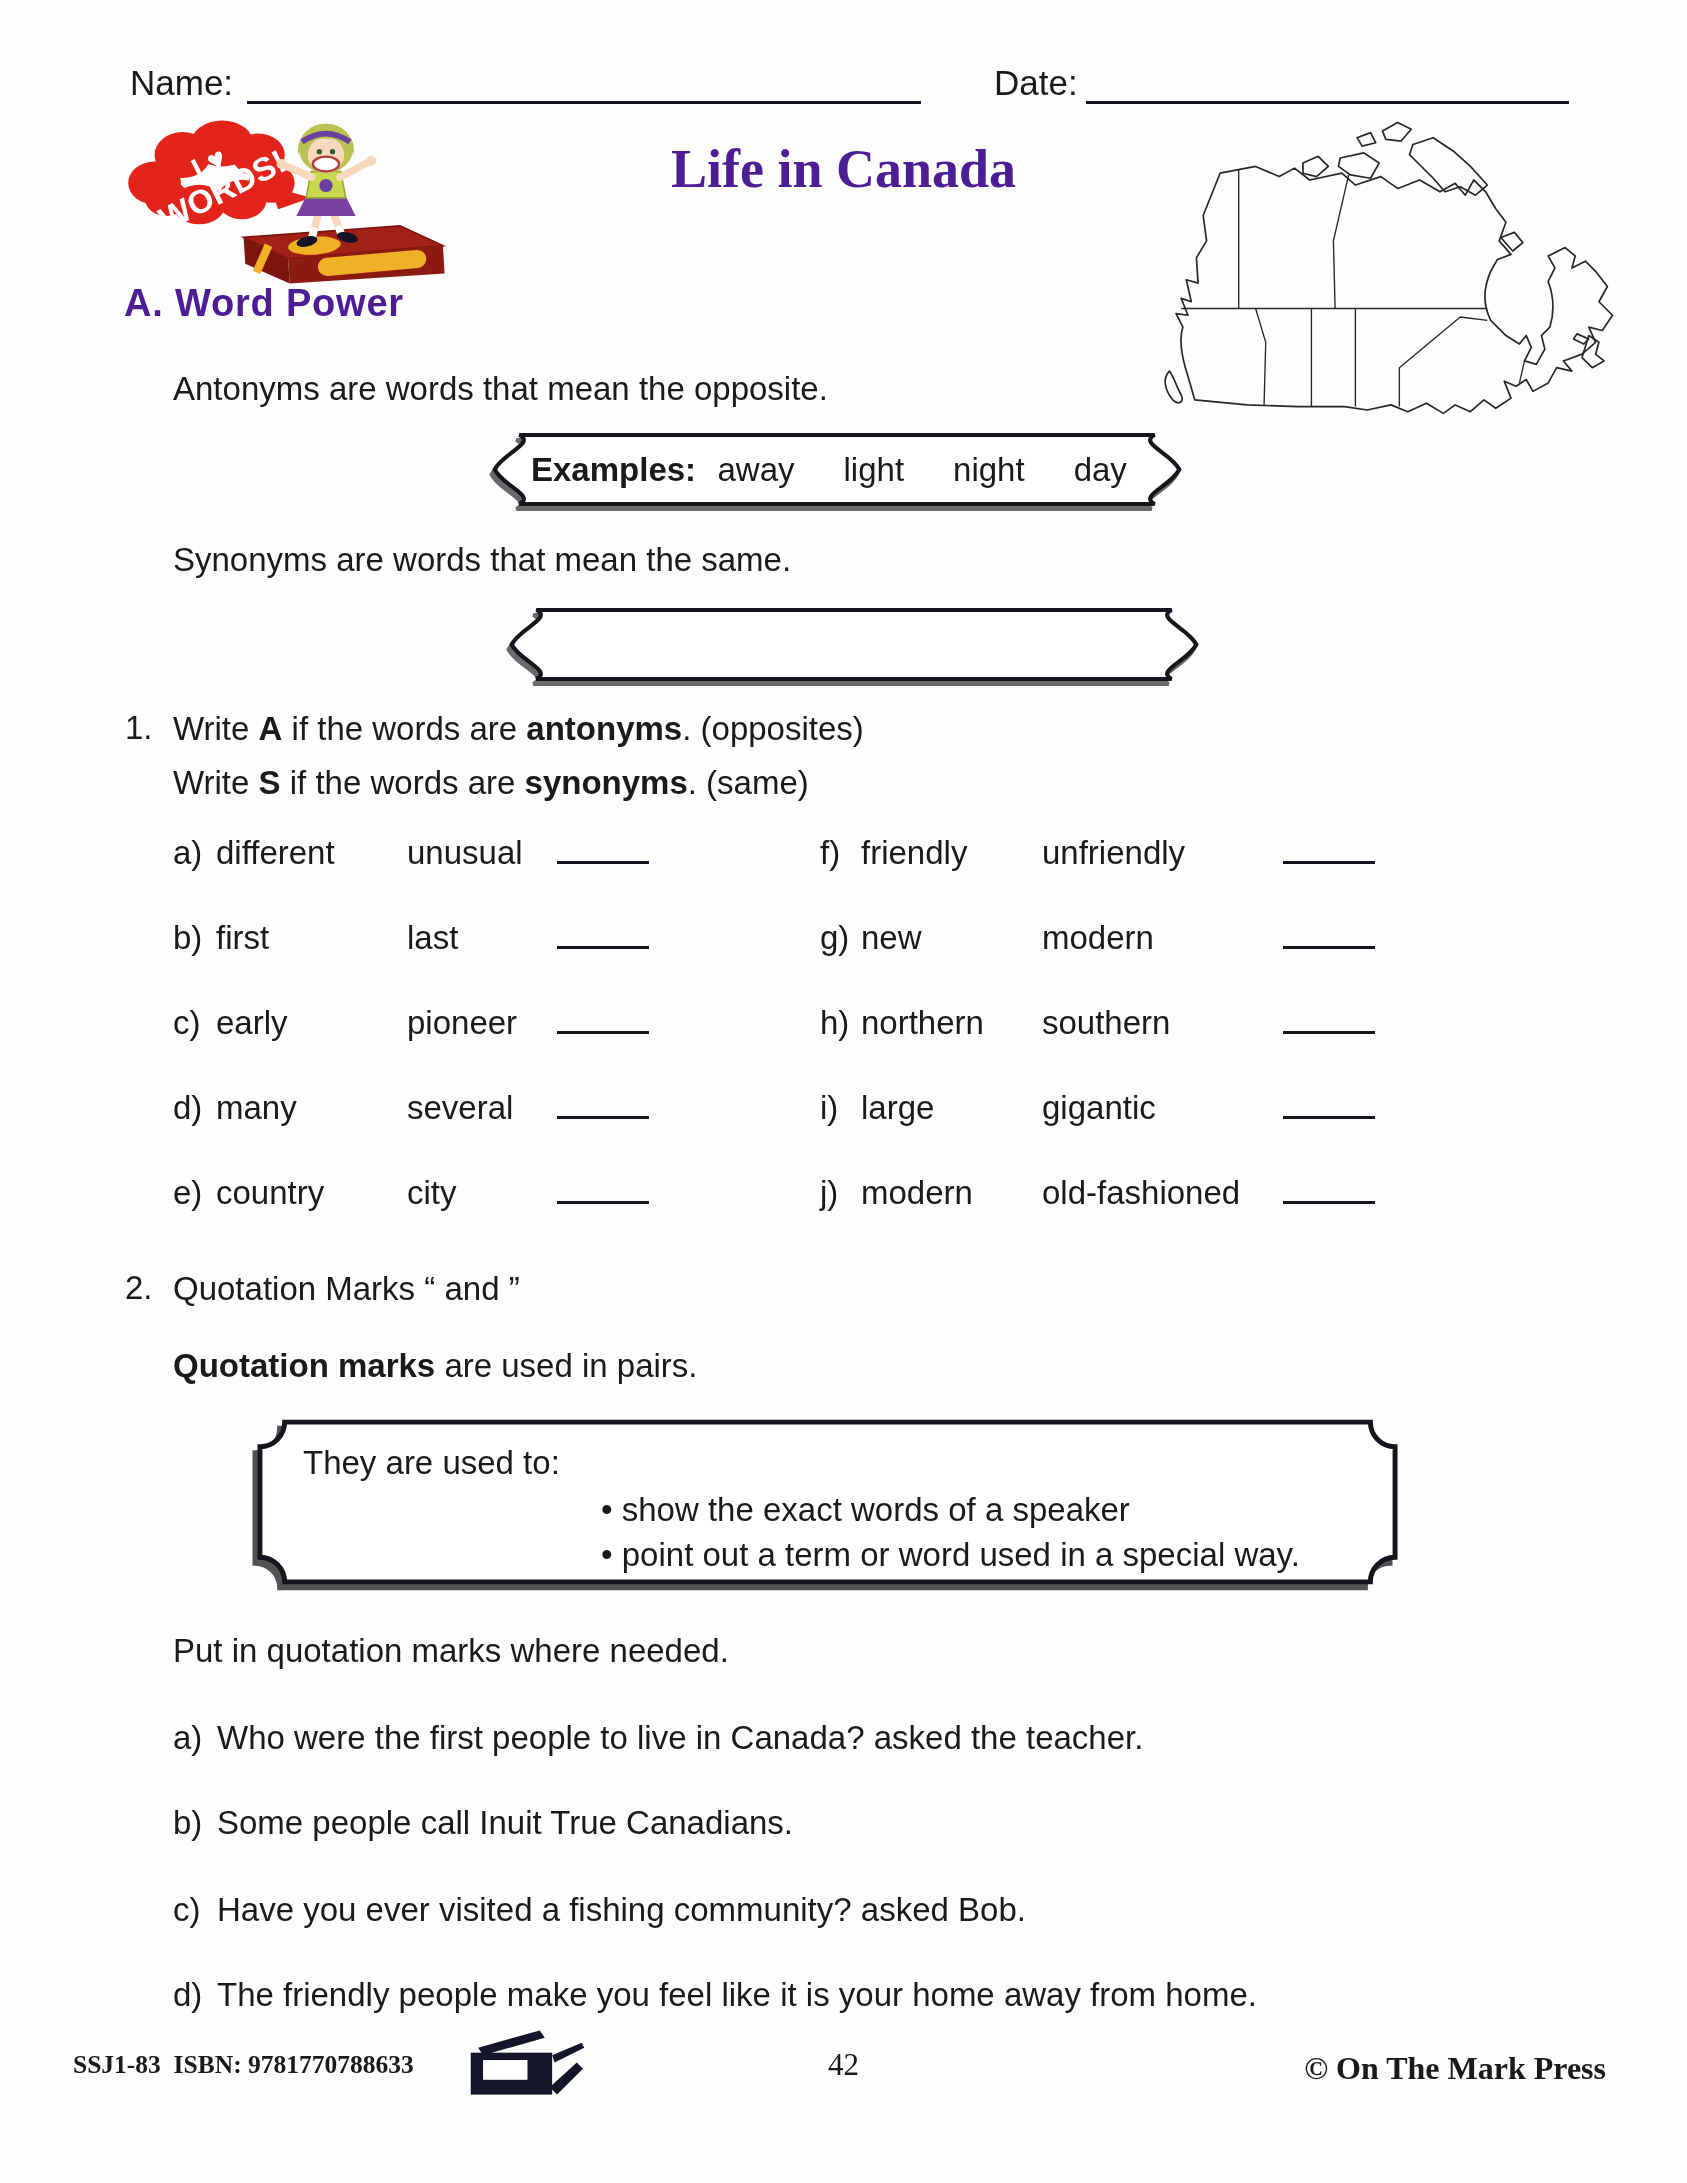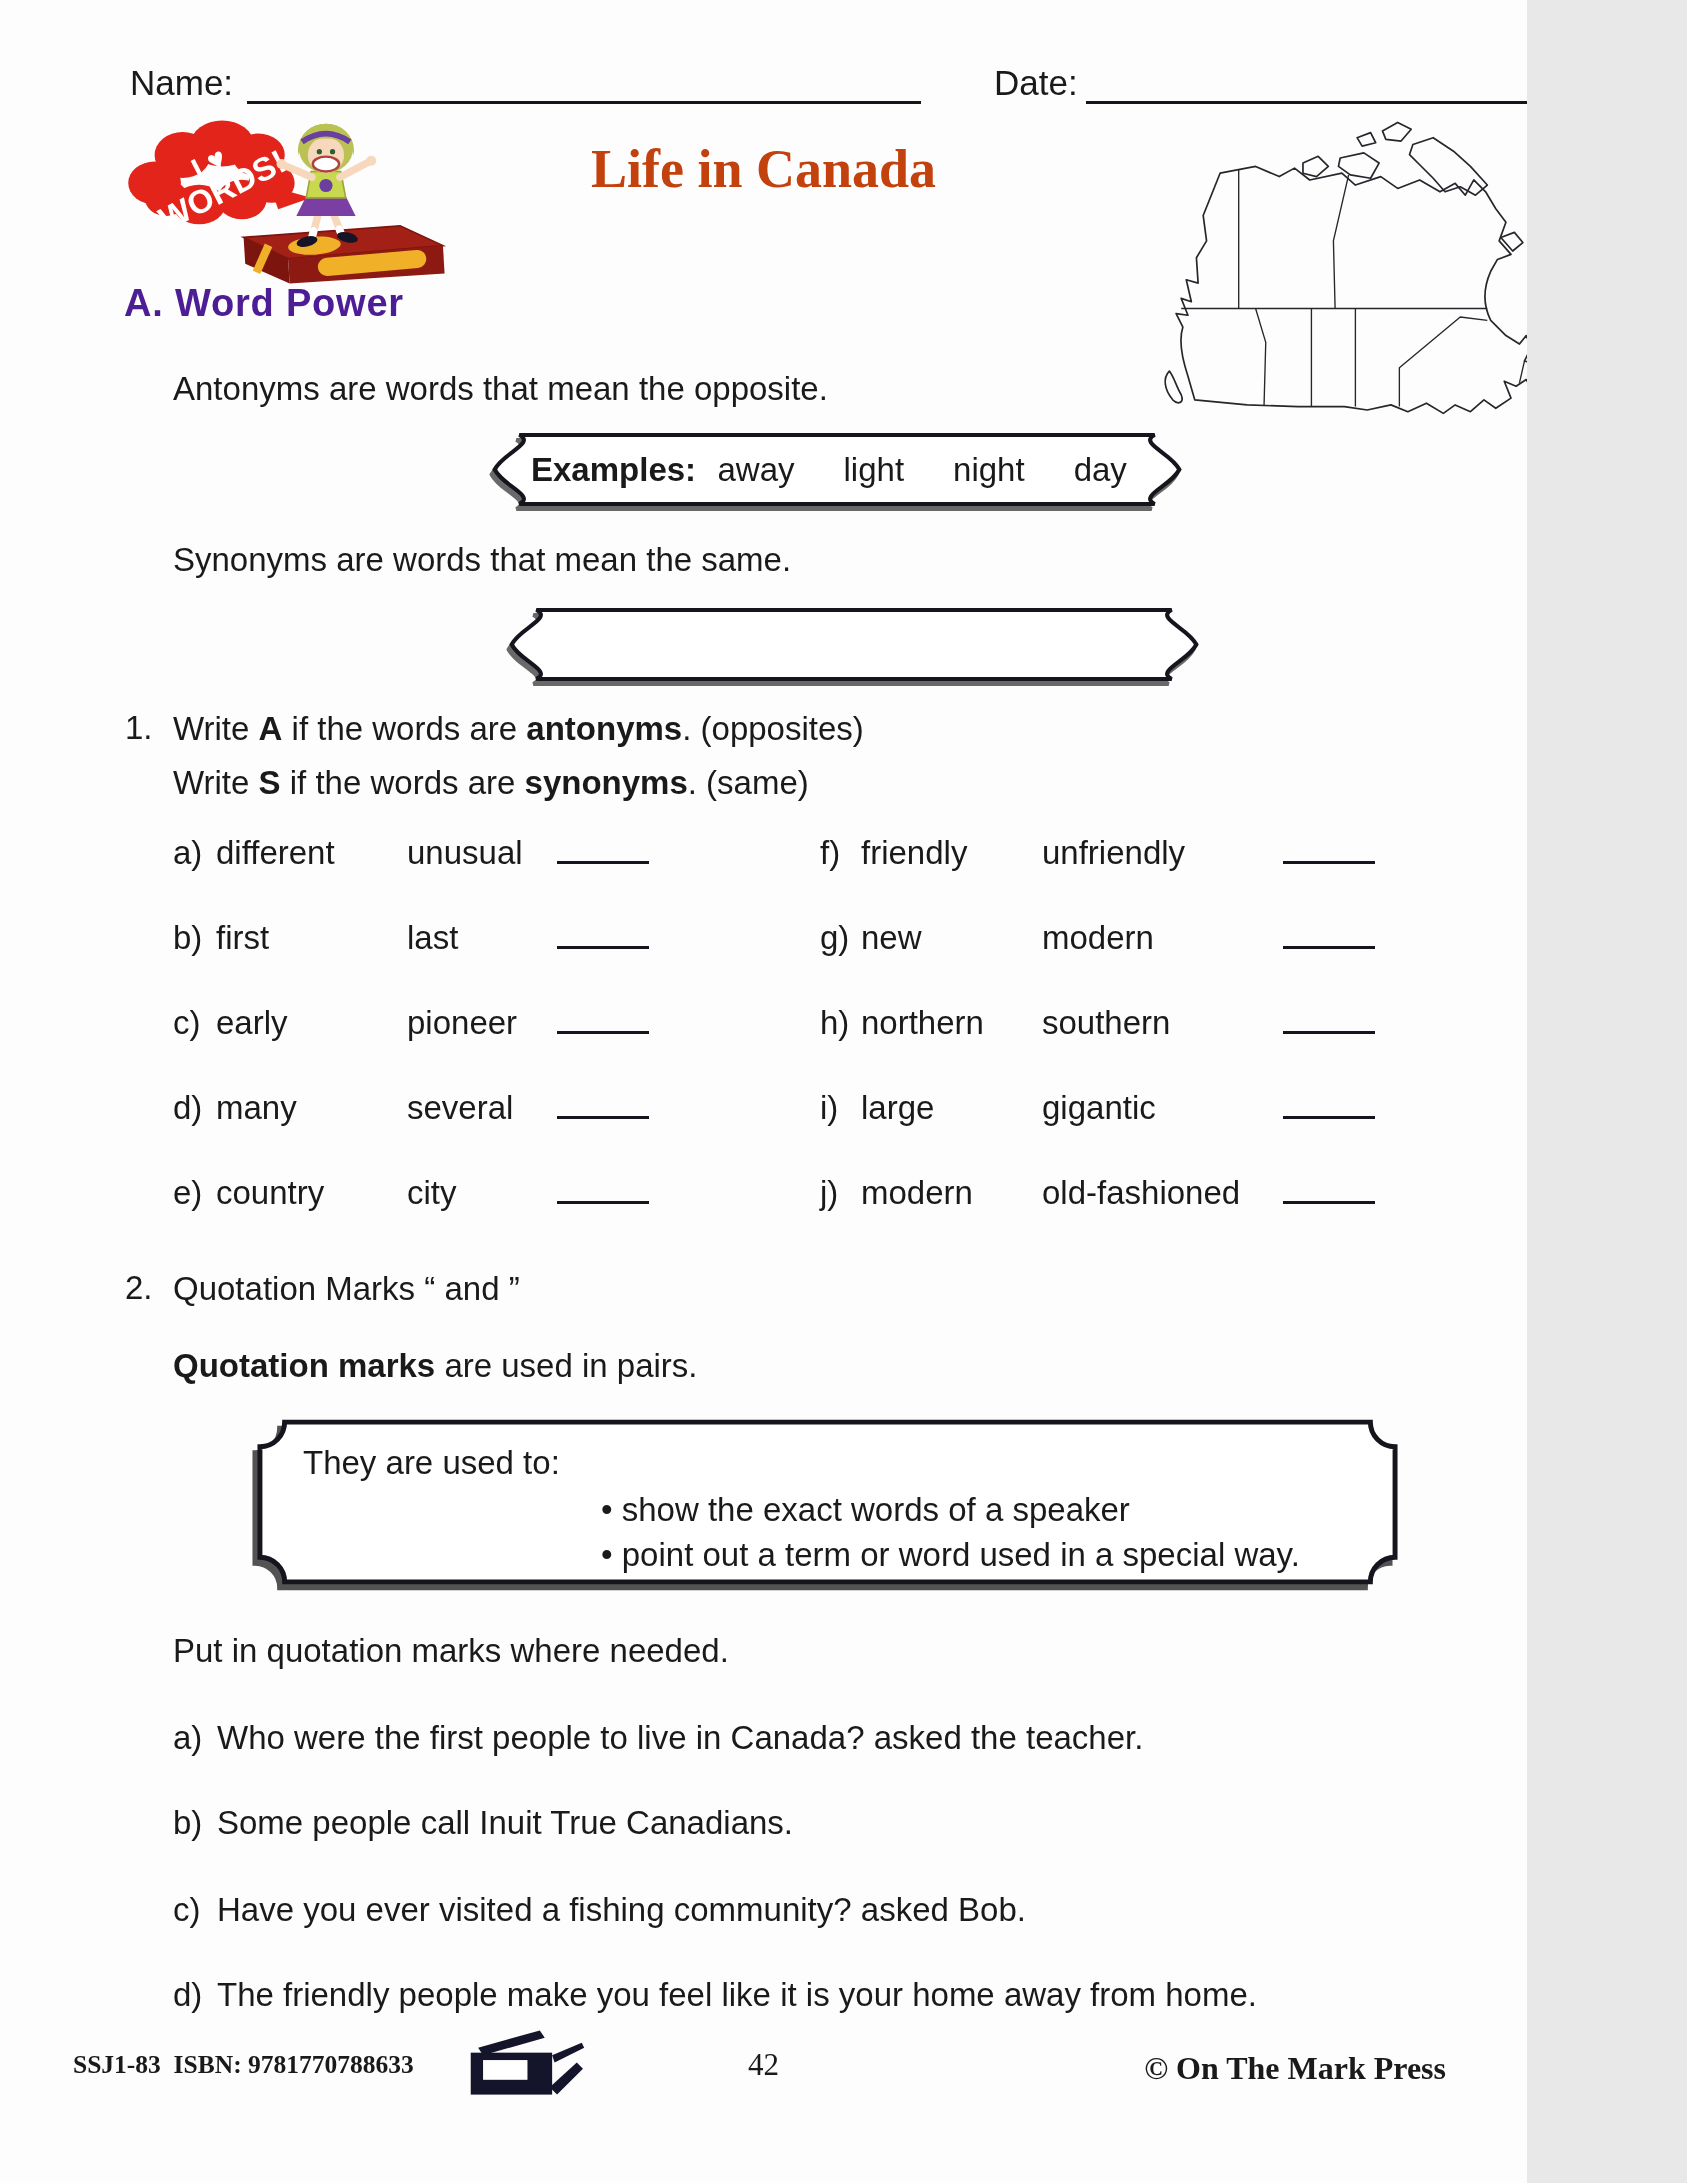--- a/index.html
+++ b/index.html
@@ -1,24 +1,24 @@
 <!DOCTYPE html>
 <html style="font-size:13px"><head>
 <meta charset="utf-8">
 <style>
   html,body{margin:0;padding:0;background:#e8e8e8;}
   .page{
-    position:relative;width:1527px;height:2183px;background:#fdfdfe;
+    position:relative;width:1687px;height:2183px;background:#fdfdfe;
     font-family:"Liberation Sans",sans-serif;color:#1a1a1a;overflow:hidden;
   }
   .abs{position:absolute;}
   .body-text{font-size:33px;line-height:1.2;}
   .label{font-size:35px;}
   .rule{border-bottom:3.3px solid #15151d;height:40px;}
-  .title{width:100%;text-align:center;font-family:"Liberation Serif",serif;font-weight:700;font-size:54px;color:#c2410c;}
+  .title{width:100%;text-align:center;font-family:"Liberation Serif",serif;font-weight:700;font-size:54px;color:#4c1d95;}
   .word-power{font-size:38px;font-weight:700;color:#4c1d95;letter-spacing:0.8px;}
   .ex-box{width:692px;height:79px;}
   .ex-box svg.frame{position:absolute;left:0;top:0;filter:drop-shadow(-2.5px 5px 0 rgba(55,55,55,.75));}
   .ex-text{position:absolute;left:40px;top:0;height:79px;line-height:79px;font-size:33px;white-space:nowrap;}
   .ex-label{font-weight:700;margin-right:21.4px;}
   .ex-word{margin-right:49px;}
   .ex-word:last-child{margin-right:0;}
   .q-number{font-size:33px;}
   .pair-col{display:flex;flex-direction:column;}
   .pair-row{display:flex;align-items:baseline;height:85px;font-size:33px;}

